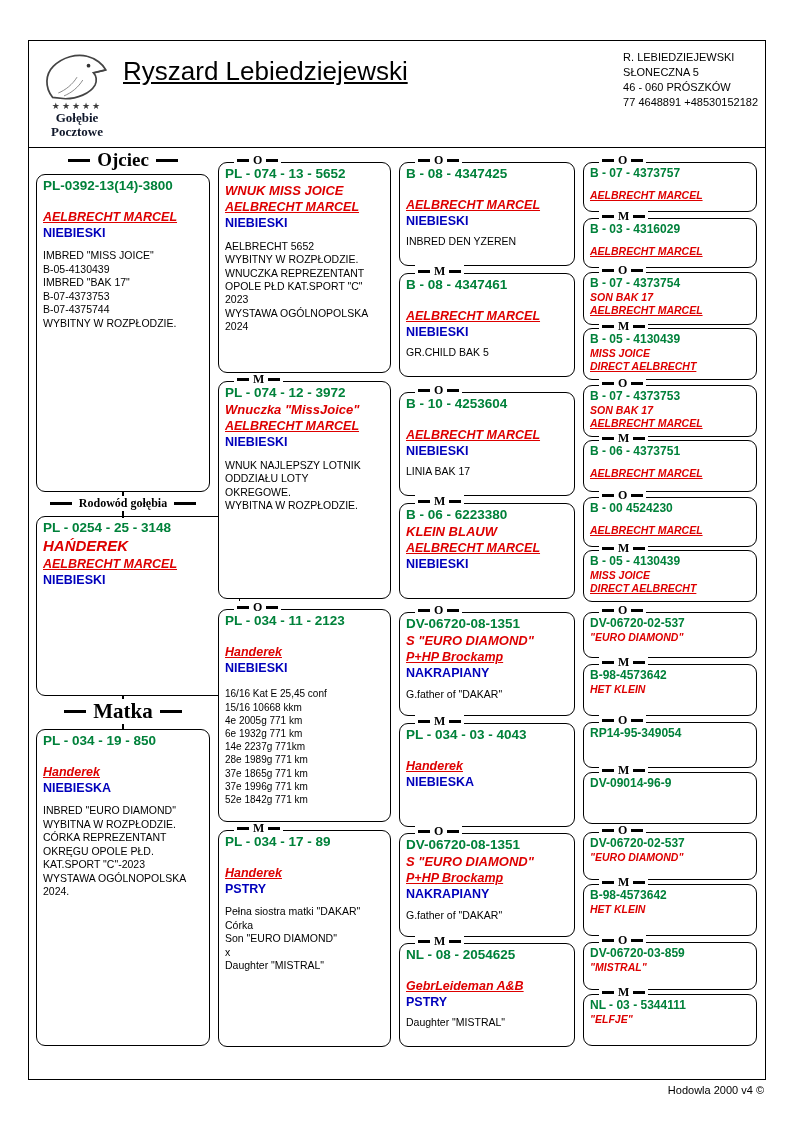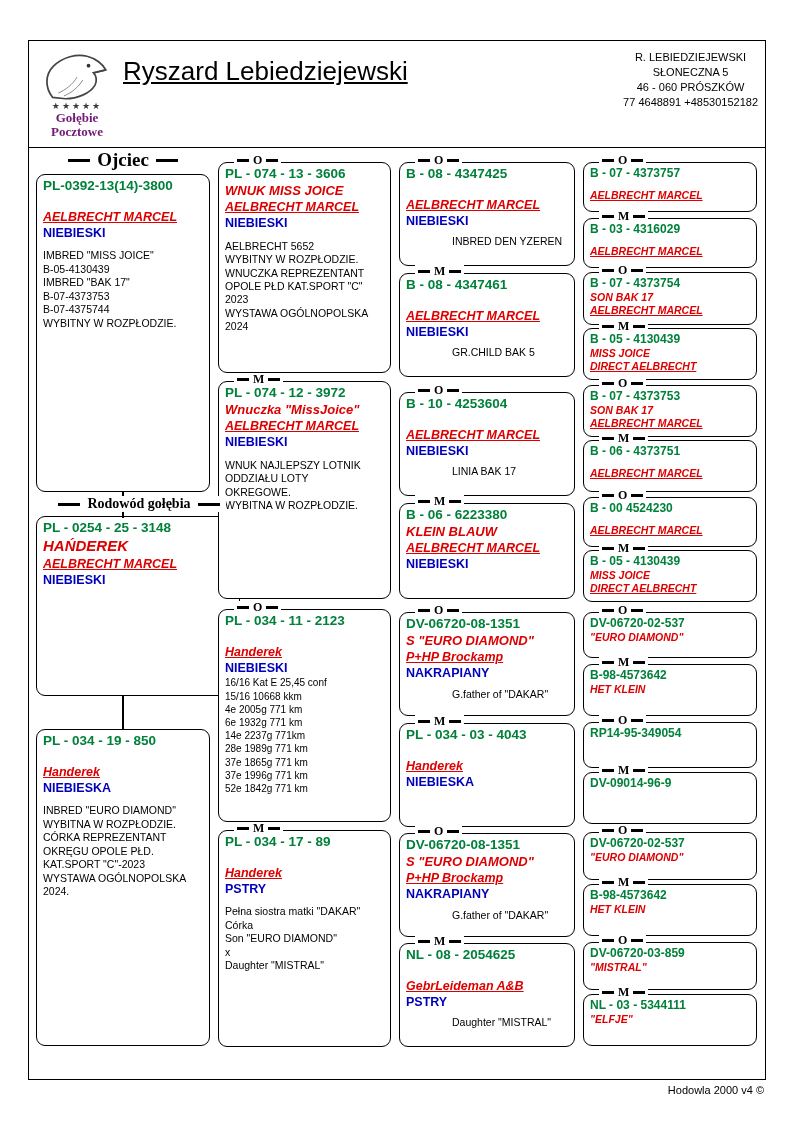--- a/index.html
+++ b/index.html
@@ -3,53 +3,53 @@
 <meta charset="utf-8">
 <style>
   * { box-sizing: border-box; margin: 0; padding: 0; }
   html, body { width: 794px; height: 1123px; background: #fff; font-family: "Liberation Sans", sans-serif; }
   .page { position: relative; width: 794px; height: 1123px; background: #fff; overflow: hidden; }
 
   .frame { position: absolute; left: 28px; top: 40px; width: 738px; height: 1040px; border: 1.6px solid #000; }
   .header-sep { position: absolute; left: 28px; top: 147px; width: 738px; border-top: 1.6px solid #000; }
 
   .owner-title { position: absolute; left: 113px; top: 56px; font-size: 26px; font-weight: normal; color: #000; text-decoration: underline; margin-left: 10px; }
-  .address { position: absolute; right: 36px; top: 50px; text-align: center; font-size: 11px; line-height: 1.35; color: #000; white-space: pre-line; }
+  .address { position: absolute; right: 36px; top: 50px; text-align: left; font-size: 11px; line-height: 1.35; color: #000; white-space: pre-line; }
 
   .logo { position: absolute; left: 36px; top: 48px; width: 82px; text-align: center; }
   .logo svg { display: block; margin: 0 auto; }
   .logo .stars { font-size: 9px; letter-spacing: 2px; color: #3a3a3a; line-height: 1; }
-  .logo .brand { font-family: "Liberation Serif", serif; font-weight: bold; font-size: 13px; line-height: 1.05; color: #701a75; }
+  .logo .brand { font-family: "Liberation Serif", serif; font-weight: bold; font-size: 13px; line-height: 1.05; color: #0f172a; }
 
   .box { position: absolute; border: 1.6px solid #000; border-radius: 9px; background: #fff; padding: 3px 6px 2px 6px; }
 
   .ring   { color: #00813a; font-weight: bold; font-size: 13.5px; line-height: 1.25; }
   .title-line { color: #dd0000; font-weight: bold; font-size: 13px; line-height: 1.25; font-style: italic; }
   .breeder { color: #dd0000; font-weight: bold; font-style: italic; text-decoration: underline; font-size: 12.5px; line-height: 1.3; }
   .bird-color { color: #0000bb; font-weight: bold; font-size: 12.5px; line-height: 1.3; }
-  .desc { color: #000; font-size: 10.5px; line-height: 1.28; white-space: pre-line; margin-top: 0; }
+  .desc { color: #000; font-size: 10.5px; line-height: 1.28; white-space: pre-line; margin-top: 11px; }
 
   .g4 .ring { font-size: 12px; }
   .g4 .title-line { font-size: 10.5px; line-height: 1.2; }
   .g4 .breeder { font-size: 10.5px; line-height: 1.2; }
-  .g3 .desc { margin-top: 6px; margin-left: 46px; }
+  .g3 .desc { margin-top: 6px; }
   .results { font-size: 10px; line-height: 1.32; }
   .big-title { font-size: 15px; }
   .mt8 { margin-top: 8px; }
   .mt14 { margin-top: 14px; }
 
   .om { position: absolute; top: -9px; left: 15px; background: #fff; padding: 0 3px; display: flex; align-items: center; gap: 4px;
         font-family: "Liberation Serif", serif; font-weight: bold; font-size: 12px; color: #000; line-height: 1; }
   .om::before, .om::after { content: ""; display: block; width: 12px; height: 3px; background: #000; }
 
   .gen-label { position: absolute; display: flex; align-items: center; justify-content: center; gap: 7px;
                font-family: "Liberation Serif", serif; font-weight: bold; color: #000; background: #fff; z-index: 2; }
   .gen-label::before, .gen-label::after { content: ""; display: block; width: 22px; height: 3px; background: #000; }
   .lbl-father { left: 36px; top: 149px; width: 174px; font-size: 19px; }
-  .lbl-pedigree { left: 52px; top: 496px; width: 174px; font-size: 14px; }
+  .lbl-pedigree { left: 36px; top: 496px; width: 174px; font-size: 12px; }
   .lbl-mother { left: 36px; top: 699px; width: 174px; font-size: 21px; }
 
   .vline { position: absolute; width: 2px; background: #000; left: 122px; z-index: 1; }
 
   .footer { position: absolute; right: 30px; top: 1084px; font-size: 11px; color: #000; }
 </style>
 </head>
 <body>
 
 <div class="page">
@@ -73,20 +73,23 @@
 46 - 060 PRÓSZKÓW
 77 4648891  +48530152182</div>
 
   <div class="vline" style="top:492px;height:26px;"></div>
   <div class="vline" style="top:696px;height:34px;"></div>
   <div class="gen-label lbl-father">
       <span>Ojciec</span>
     </div>
   <div class="gen-label lbl-pedigree">
       <span>Rodowód gołębia</span>
+    </div>
+  <div class="gen-label lbl-mother">
+      <span>Matka</span>
     </div>
 
   <div class="box" style="left:36px;top:174px;width:174px;height:318px;">
     <div class="ring">PL-0392-13(14)-3800</div>
     <div class="breeder mt14">AELBRECHT MARCEL</div>
     <div class="bird-color">NIEBIESKI</div>
     <div class="desc mt8">IMBRED "MISS JOICE"
 B-05-4130439
 IMBRED "BAK 17"
 B-07-4373753
@@ -111,21 +114,21 @@
 OKRĘGU OPOLE PŁD.
 KAT.SPORT "C"-2023
 WYSTAWA OGÓLNOPOLSKA
 2024.</div>
   </div>
 
   <div class="box g2" style="left:218px;top:162px;width:173px;height:211px;">
     <div class="om">
         <span>O</span>
       </div>
-    <div class="ring">PL - 074 - 13 - 3606</div>
+    <div class="ring">PL - 074 - 13 - 5652</div>
     <div class="title-line">WNUK MISS JOICE</div>
     <div class="breeder">AELBRECHT MARCEL</div>
     <div class="bird-color">NIEBIESKI</div>
     <div class="desc mt8">AELBRECHT 5652
 WYBITNY W ROZPŁODZIE.
 WNUCZKA REPREZENTANT
 OPOLE PŁD KAT.SPORT "C"
 2023
 WYSTAWA OGÓLNOPOLSKA
 2024</div>

